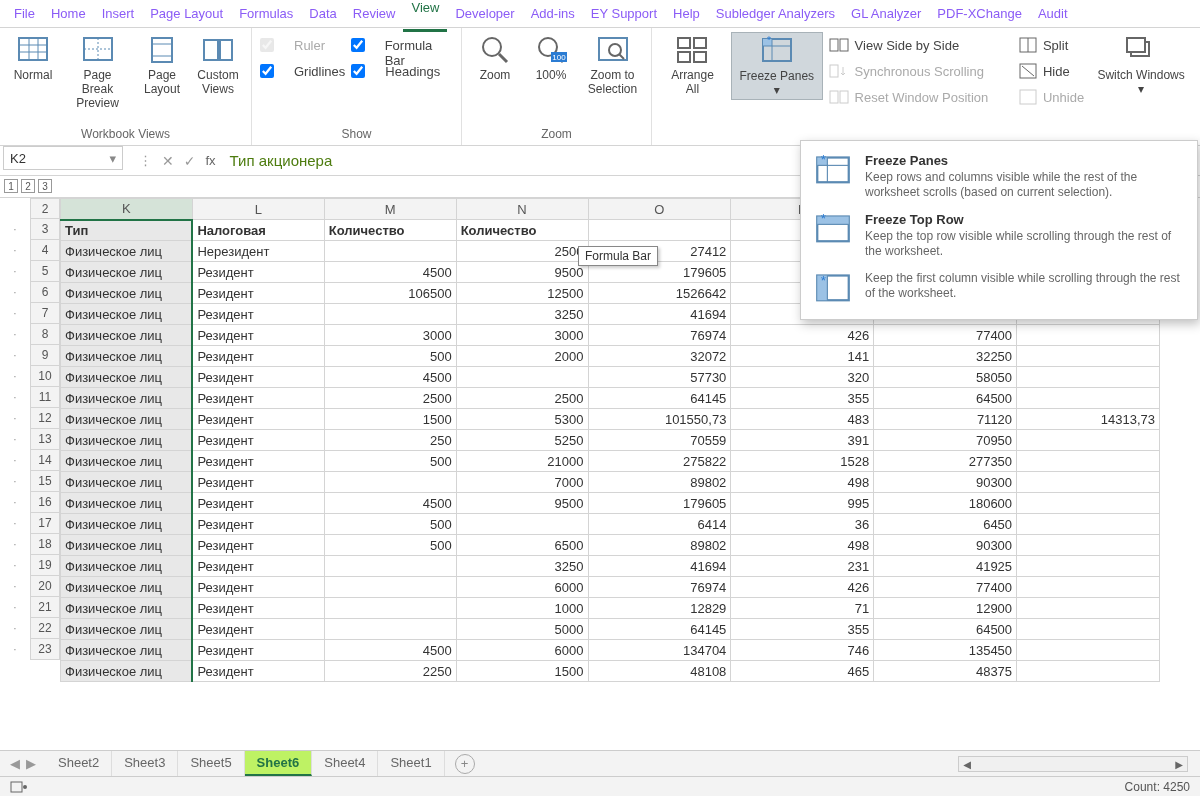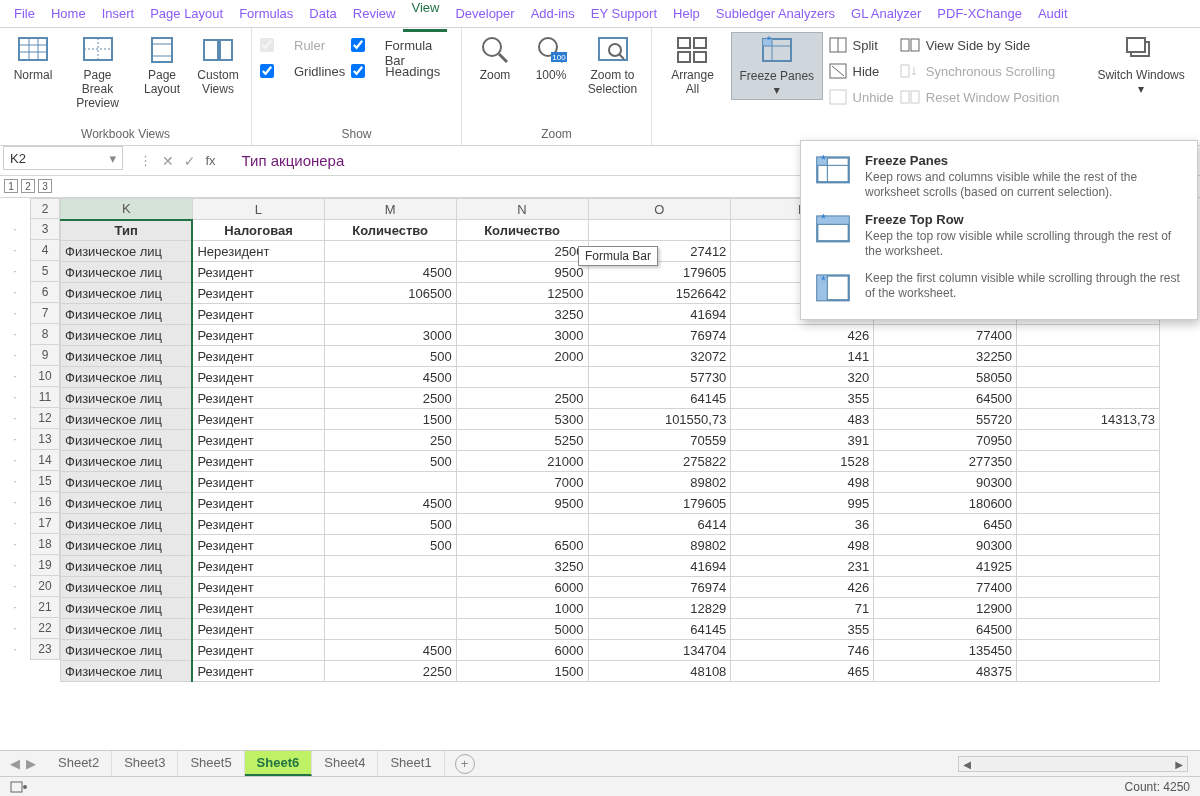--- a/index.html
+++ b/index.html
@@ -18,36 +18,36 @@
 .chkrow input{width:14px;height:14px}
 .col{display:flex;flex-direction:column;gap:4px;padding-top:6px}
 .fp-active{background:#d0d7dc;border:1px solid #a8b2b8}
 .smrow{display:flex;align-items:center;gap:6px;font-size:13px;height:22px;color:#444}
 .smrow.dis{color:#aaa}
 .namebox-row{display:flex;height:30px;border-bottom:1px solid #d4d4d4}
 .namebox{width:120px;height:24px;border:1px solid #ccc;margin-left:3px;padding:0 6px;display:flex;align-items:center;justify-content:space-between}
 .fx-area{display:flex;align-items:center;gap:10px;padding-left:16px;flex:1}
 .fx-area .fbtn{color:#999;font-size:14px}
 .fx-area .fxlbl{color:#666}
-.fbar-val{font-size:15px;color:#701a75;margin-left:16px}
+.fbar-val{font-size:15px;color:#4d7c0f;margin-left:4px}
 .outline-ctl{display:flex;gap:3px;padding:3px 4px;border-bottom:1px solid #d4d4d4;height:22px}
 .outline-ctl .ob{width:14px;height:14px;border:1px solid #999;font-size:10px;display:flex;align-items:center;justify-content:center;color:#555}
 .grid-wrap{position:relative}
 .sheet{border-collapse:collapse;table-layout:fixed;width:1100px;margin-left:60px}
 .sheet th,.sheet td{border:1px solid #d4d4d4;height:21px;font-size:13px;padding:0 4px;overflow:hidden;white-space:nowrap}
 .sheet thead th{background:#f3f3f3;text-align:center;font-weight:normal;color:#555}
 .sheet thead th.sel{background:#d5e3d8;border-bottom:2px solid #217346}
 .rowhdr{position:absolute;left:30px;top:0;width:30px}
 .rowhdr div{height:21px;border:1px solid #d4d4d4;border-top:none;background:#f3f3f3;text-align:center;font-size:12px;color:#555;line-height:21px}
 .rowhdr div:first-child{border-top:1px solid #d4d4d4}
 .outline-col{position:absolute;left:0;top:21px;width:30px}
 .outline-col div{height:21px;text-align:center;font-size:10px;color:#888;line-height:21px}
 .colK{background:#e8e8e8!important;border-right:2px solid #217346!important}
 .td-num{text-align:right}
-.hdr-row td{font-weight:bold;text-align:center}
+.hdr-row td{font-weight:bold;}
 .tooltip{position:absolute;left:578px;top:246px;background:#fff;border:1px solid #888;padding:2px 6px;font-size:12px;box-shadow:2px 2px 3px rgba(0,0,0,0.2)}
 .dropdown{position:absolute;left:800px;top:140px;width:398px;background:#fff;border:1px solid #ccc;box-shadow:2px 4px 10px rgba(0,0,0,0.25);padding:6px 0}
 .dd-item{display:flex;padding:6px 14px;gap:14px}
 .dd-item .dd-ic{width:36px;height:36px;flex-shrink:0}
 .dd-item .dd-txt .t{font-weight:bold;font-size:13px;color:#333;margin-bottom:2px}
 .dd-item .dd-txt .d{font-size:12px;color:#666;line-height:15px}
 .tabs-row{position:absolute;left:0;bottom:20px;height:26px;width:1200px;border-top:1px solid #ccc;display:flex;align-items:center;background:#f3f3f3}
 .tabs-row .nav{display:flex;gap:6px;padding:0 10px;color:#999}
 .tabs-row .tab{padding:4px 12px;border-right:1px solid #ddd;font-size:13px;color:#666;background:#f3f3f3}
 .tabs-row .tab.active{background:#bef264;color:#217346;font-weight:bold;border-bottom:2px solid #217346}
@@ -194,42 +194,20 @@
       <div class="bigbtn fp-active">
         <svg class="ic" viewBox="0 0 32 32">
             <rect x="2" y="4" width="28" height="22" fill="none" stroke="#5b8ab3" stroke-width="2"></rect>
             <rect x="2" y="4" width="9" height="7" fill="#9cc2e5"></rect>
             <text x="6" y="9" font-size="10" fill="#2b7cd3">*</text>
             <line x1="11" y1="4" x2="11" y2="26" stroke="#5b8ab3"></line>
             <line x1="2" y1="11" x2="30" y2="11" stroke="#5b8ab3"></line>
           </svg>
         <div class="lb"><span>Freeze
 Panes</span> <span>▾</span></div>
-      </div>
-      <div class="col" style="padding-top:2px">
-        <div class="smrow">
-            <svg width="18" height="16" viewBox="0 0 18 16">
-              <rect x="1" y="1" width="16" height="14" fill="none" stroke="#666"></rect>
-              <line x1="9" y1="1" x2="9" y2="15" stroke="#666"></line>
-            </svg>
-            <span>Split</span>
-          </div>
-        <div class="smrow">
-            <svg width="18" height="16" viewBox="0 0 18 16">
-              <rect x="1" y="1" width="16" height="14" fill="none" stroke="#666"></rect>
-              <line x1="3" y1="3" x2="15" y2="13" stroke="#666"></line>
-            </svg>
-            <span>Hide</span>
-          </div>
-        <div class="smrow dis">
-            <svg width="18" height="16" viewBox="0 0 18 16">
-              <rect x="1" y="1" width="16" height="14" fill="none" stroke="#ccc"></rect>
-            </svg>
-            <span>Unhide</span>
-          </div>
       </div>
       <div class="col" style="padding-top:2px;width:190px">
         <div class="smrow">
             <svg width="20" height="14">
               <rect x="1" y="1" width="8" height="12" fill="none" stroke="#666"></rect>
               <rect x="11" y="1" width="8" height="12" fill="none" stroke="#666"></rect>
             </svg>
             <span>View Side by Side</span>
           </div>
         <div class="smrow dis">
@@ -238,20 +216,42 @@
               <path d="M14 3 v8 M12 9 l2 2 l2 -2" fill="none" stroke="#ccc"></path>
             </svg>
             <span>Synchronous Scrolling</span>
           </div>
         <div class="smrow dis">
             <svg width="20" height="14">
               <rect x="1" y="1" width="8" height="12" fill="none" stroke="#ccc"></rect>
               <rect x="11" y="1" width="8" height="12" fill="none" stroke="#ccc"></rect>
             </svg>
             <span>Reset Window Position</span>
+          </div>
+      </div>
+      <div class="col" style="padding-top:2px">
+        <div class="smrow">
+            <svg width="18" height="16" viewBox="0 0 18 16">
+              <rect x="1" y="1" width="16" height="14" fill="none" stroke="#666"></rect>
+              <line x1="9" y1="1" x2="9" y2="15" stroke="#666"></line>
+            </svg>
+            <span>Split</span>
+          </div>
+        <div class="smrow">
+            <svg width="18" height="16" viewBox="0 0 18 16">
+              <rect x="1" y="1" width="16" height="14" fill="none" stroke="#666"></rect>
+              <line x1="3" y1="3" x2="15" y2="13" stroke="#666"></line>
+            </svg>
+            <span>Hide</span>
+          </div>
+        <div class="smrow dis">
+            <svg width="18" height="16" viewBox="0 0 18 16">
+              <rect x="1" y="1" width="16" height="14" fill="none" stroke="#ccc"></rect>
+            </svg>
+            <span>Unhide</span>
           </div>
       </div>
       <div class="bigbtn">
         <svg class="ic" viewBox="0 0 32 32">
             <rect x="6" y="8" width="18" height="14" fill="none" stroke="#666" stroke-width="2"></rect>
             <rect x="2" y="4" width="18" height="14" fill="#fff" stroke="#666" stroke-width="2"></rect>
           </svg>
         <div class="lb"><span>Switch
 Windows</span> ▾</div>
       </div>
@@ -442,21 +442,21 @@
           <td class="td-num">64500</td>
           <td class="td-num"></td>
         </tr>
         <tr>
           <td class="colK">Физическое лиц</td>
           <td>Резидент</td>
           <td class="td-num">1500</td>
           <td class="td-num">5300</td>
           <td class="td-num">101550,73</td>
           <td class="td-num">483</td>
-          <td class="td-num">55720</td>
+          <td class="td-num">71120</td>
           <td class="td-num">14313,73</td>
         </tr>
         <tr>
           <td class="colK">Физическое лиц</td>
           <td>Резидент</td>
           <td class="td-num">250</td>
           <td class="td-num">5250</td>
           <td class="td-num">70559</td>
           <td class="td-num">391</td>
           <td class="td-num">70950</td>

